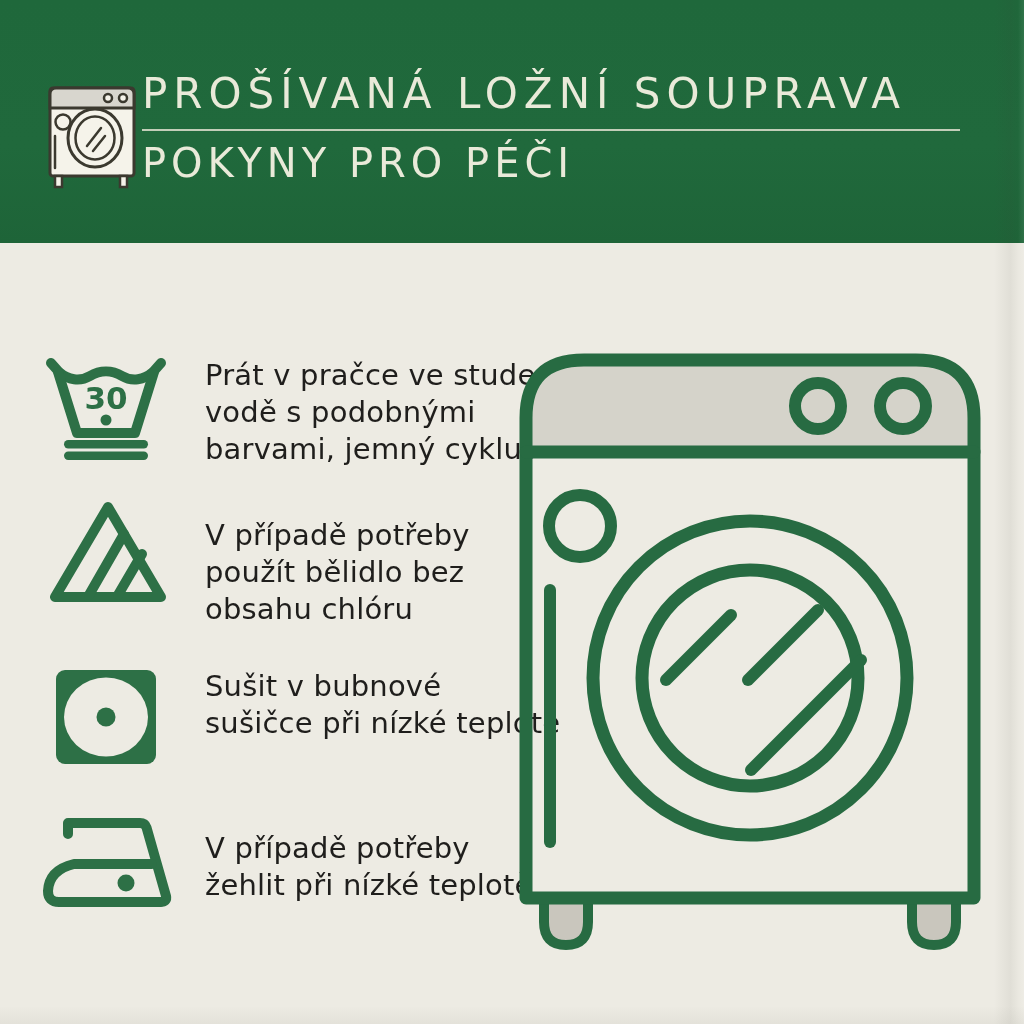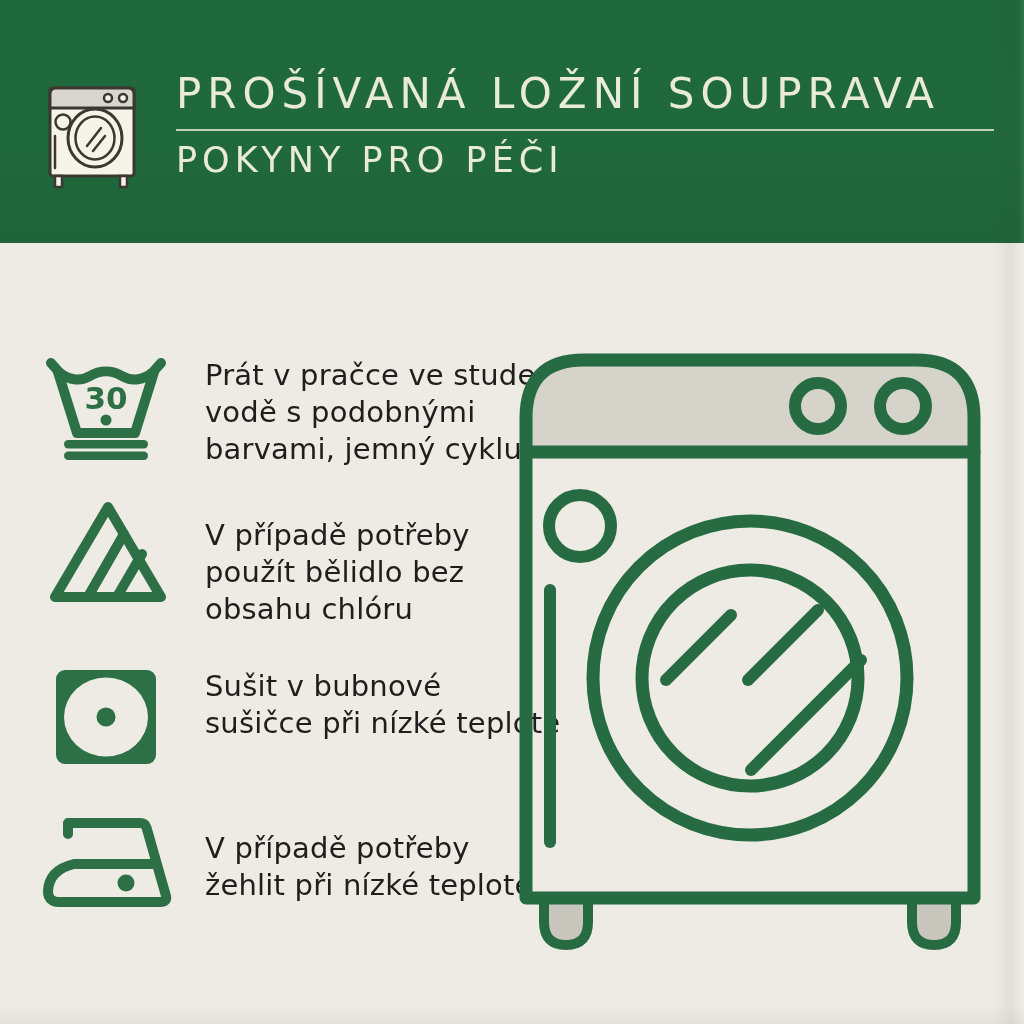--- a/index.html
+++ b/index.html
@@ -9,28 +9,28 @@
     font-family:"DejaVu Sans","Liberation Sans",sans-serif;
   }
   
   .header{
     position:absolute;left:0;top:0;width:1024px;height:243px;
     background:#20693c;
     background:linear-gradient(180deg,#1f683b 0%,#20693c 60%,#1e6438 100%);
   }
   .header-inner{position:absolute;left:46px;top:70px;display:flex;}
   .header-icon{width:92px;height:122px;margin-top:4px;}
-  .header-text{margin-left:38px;width:820px;}
+  .header-text{margin-left:4px;width:820px;}
   .header-title{
     color:#e9ead9;font-size:42px;font-weight:400;letter-spacing:6px;
     white-space:nowrap;line-height:1.15;margin:0;
   }
   .header-divider{height:2px;background:#dfe1cf;opacity:.85;margin:11px 0 10px 0;width:818px;}
   .header-subtitle{
-    color:#e9ead9;font-size:35px;font-weight:400;letter-spacing:5px;
+    color:#e9ead9;font-size:40px;font-weight:400;letter-spacing:5px;
     white-space:nowrap;line-height:1.1;margin:0;
   }
   
   .care-icon{position:absolute;}
   .care-text{
     position:absolute;left:205px;margin:0;
     color:#1f1e1c;font-size:29px;line-height:37px;font-weight:400;
     white-space:pre-line;letter-spacing:.2px;
   }
   .row1-text{top:357px;}

